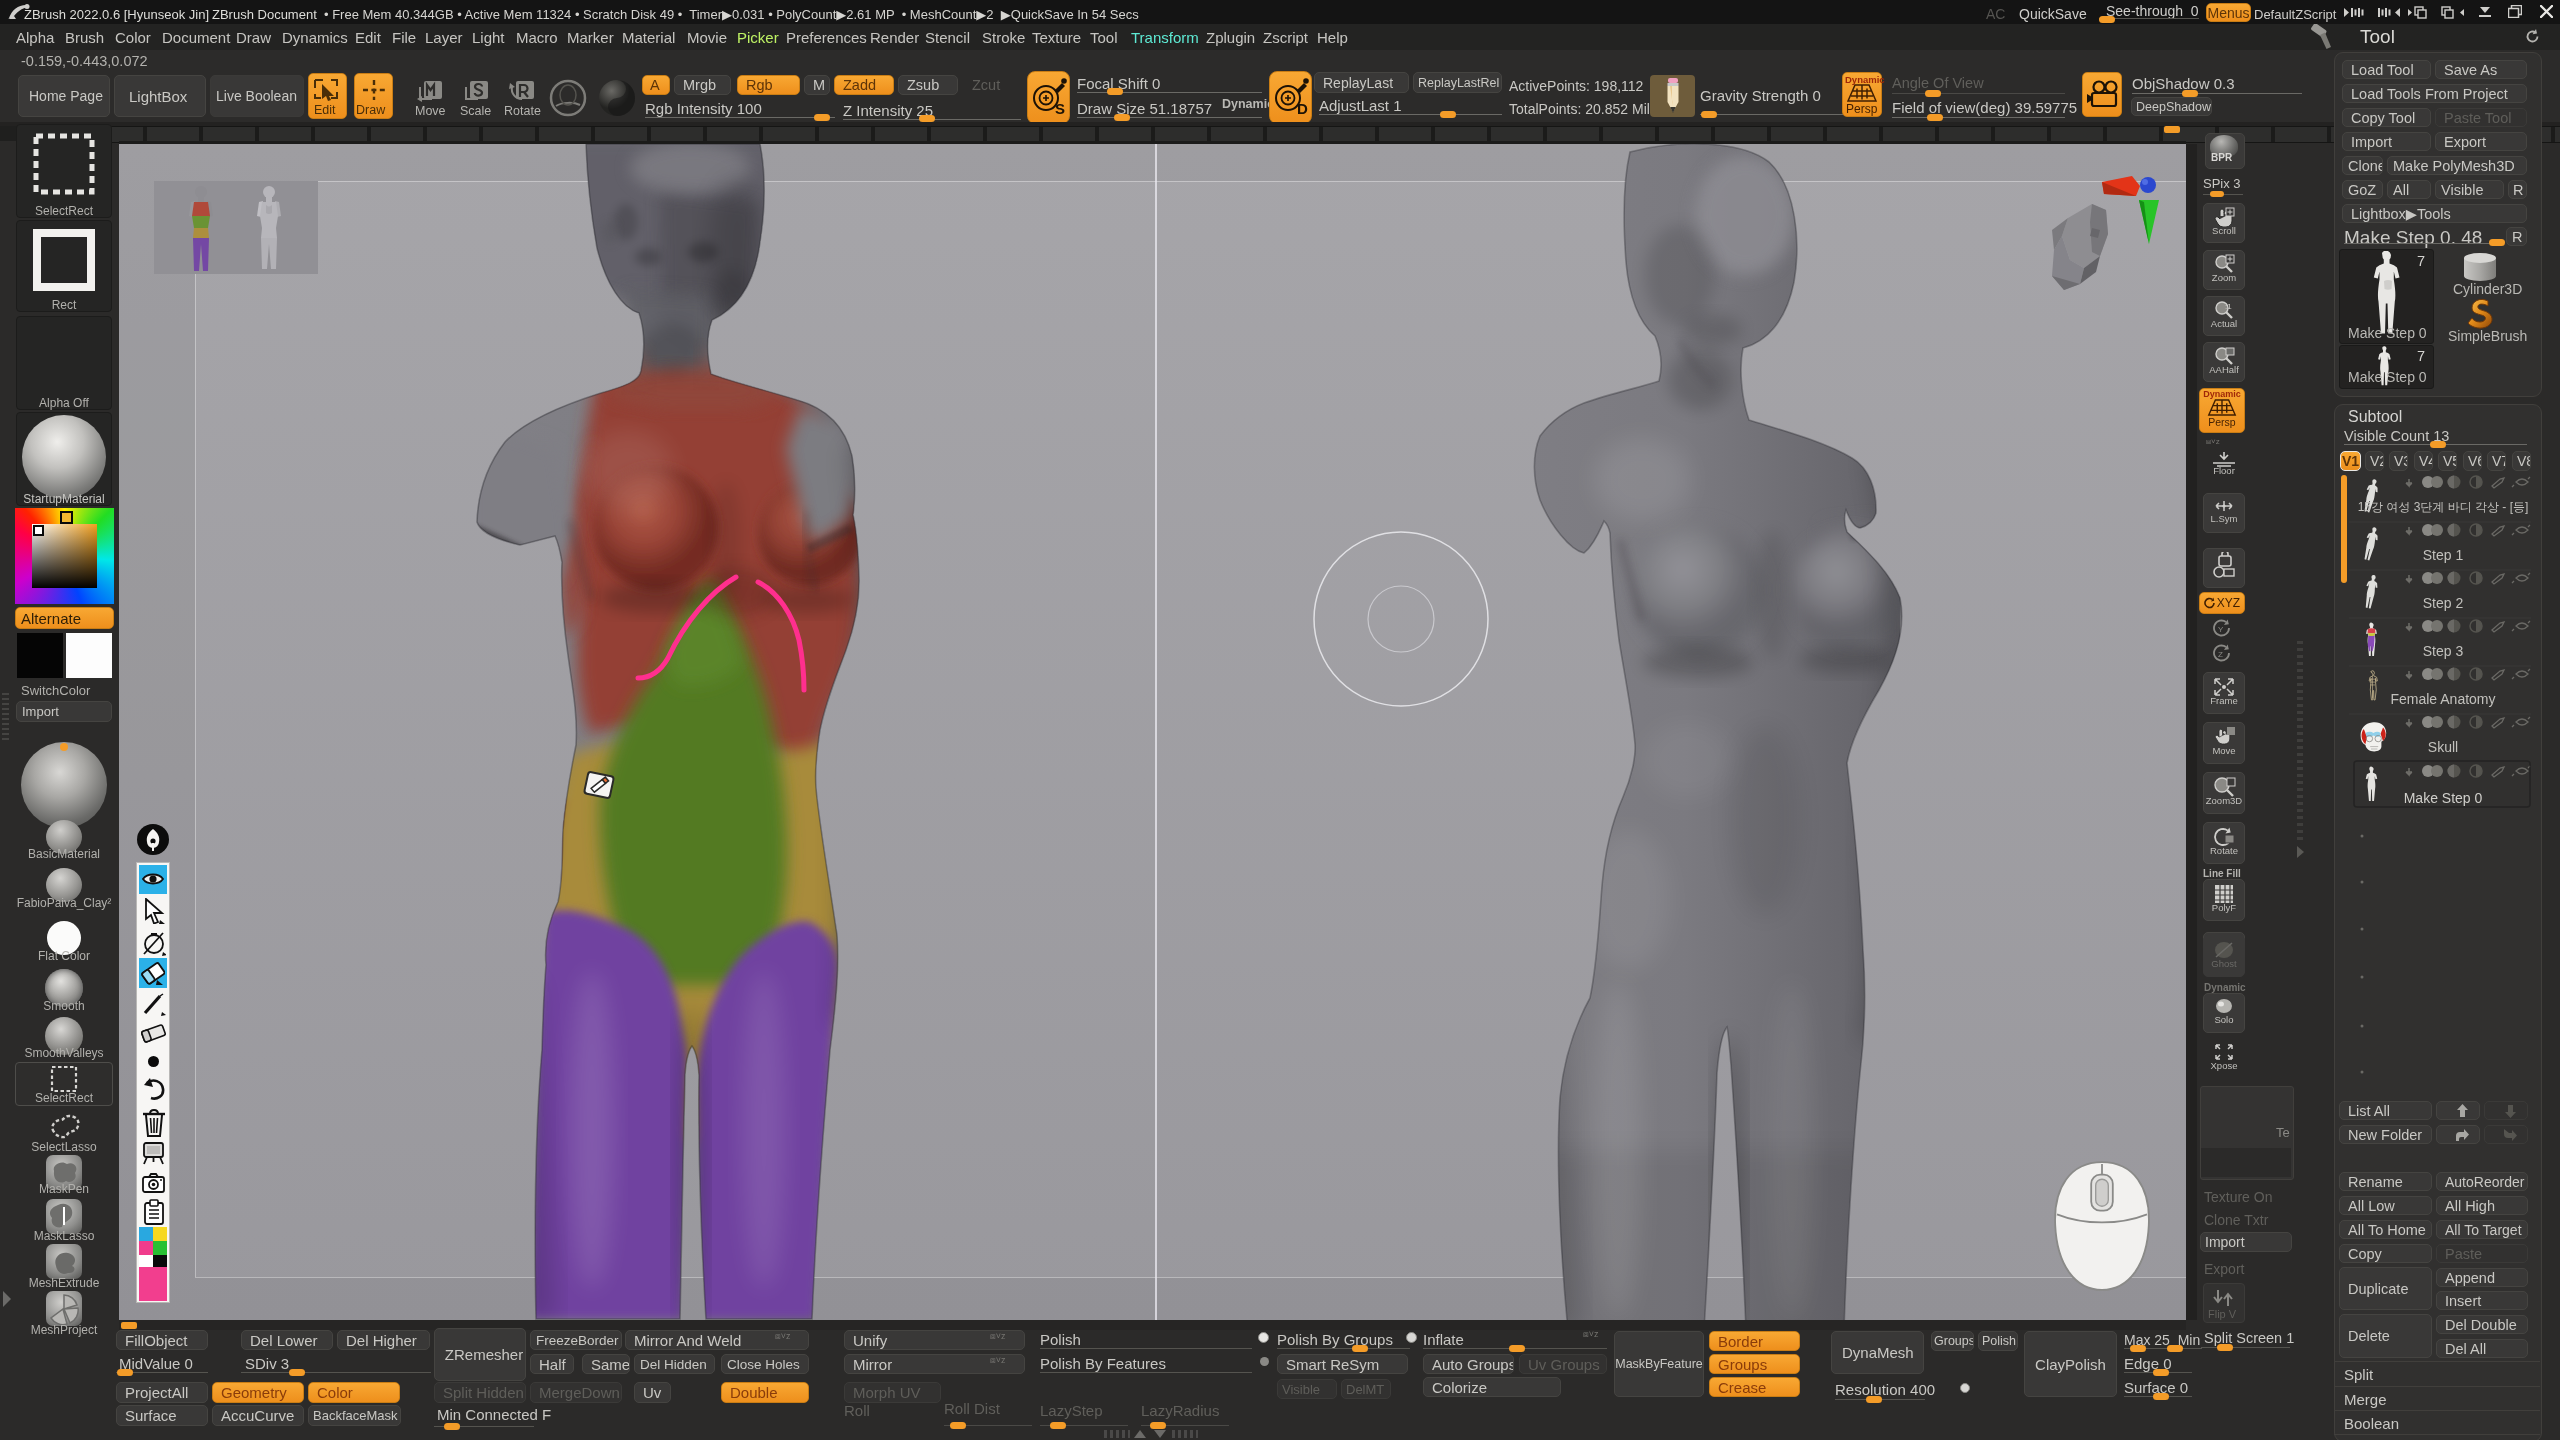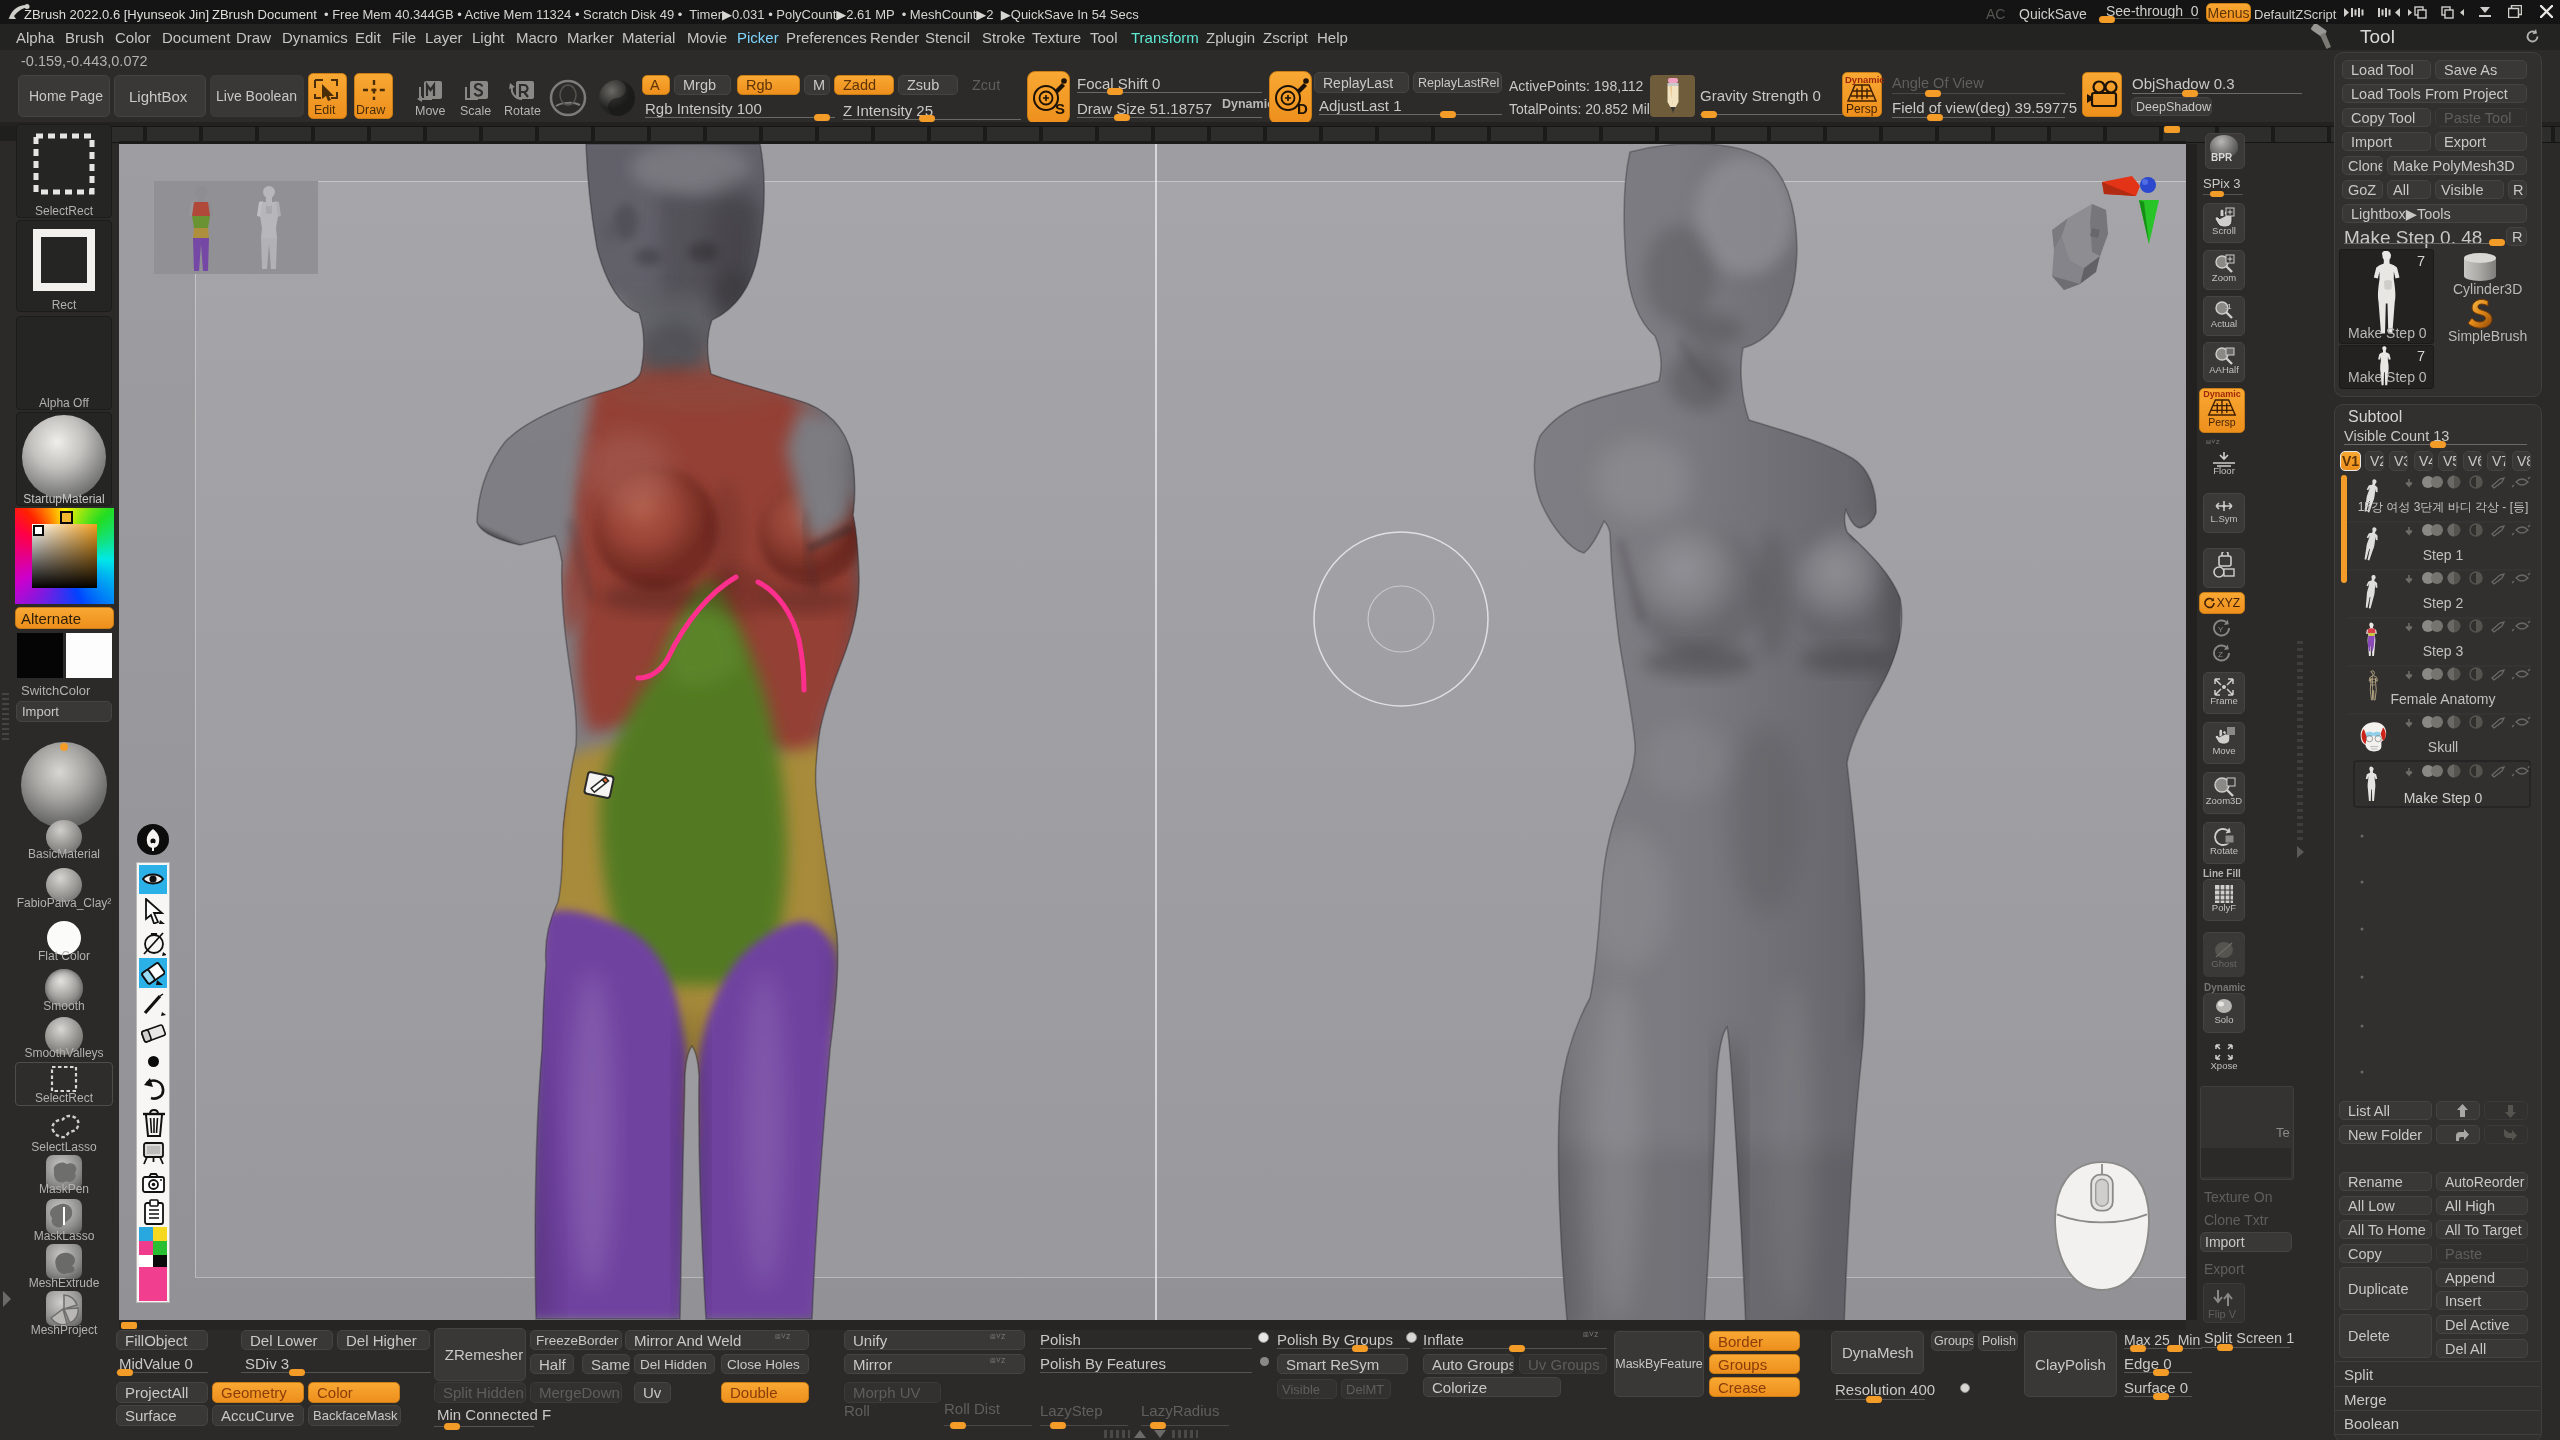--- a/index.html
+++ b/index.html
@@ -88,21 +88,21 @@
 <div class="lbl" style="left:236px;top:29px;color:#c6c5c1;">Draw</div>
 <div class="lbl" style="left:282px;top:29px;color:#c6c5c1;">Dynamics</div>
 <div class="lbl" style="left:355px;top:29px;color:#c6c5c1;">Edit</div>
 <div class="lbl" style="left:392px;top:29px;color:#c6c5c1;">File</div>
 <div class="lbl" style="left:425px;top:29px;color:#c6c5c1;">Layer</div>
 <div class="lbl" style="left:472px;top:29px;color:#c6c5c1;">Light</div>
 <div class="lbl" style="left:516px;top:29px;color:#c6c5c1;">Macro</div>
 <div class="lbl" style="left:567px;top:29px;color:#c6c5c1;">Marker</div>
 <div class="lbl" style="left:622px;top:29px;color:#c6c5c1;">Material</div>
 <div class="lbl" style="left:687px;top:29px;color:#c6c5c1;">Movie</div>
-<div class="lbl" style="left:737px;top:29px;color:#7dd3fc;">Picker</div>
+<div class="lbl" style="left:737px;top:29px;color:#bef264;">Picker</div>
 <div class="lbl" style="left:786px;top:29px;color:#c6c5c1;">Preferences</div>
 <div class="lbl" style="left:870px;top:29px;color:#c6c5c1;">Render</div>
 <div class="lbl" style="left:925px;top:29px;color:#c6c5c1;">Stencil</div>
 <div class="lbl" style="left:982px;top:29px;color:#c6c5c1;">Stroke</div>
 <div class="lbl" style="left:1032px;top:29px;color:#c6c5c1;">Texture</div>
 <div class="lbl" style="left:1090px;top:29px;color:#c6c5c1;">Tool</div>
 <div class="lbl" style="left:1131px;top:29px;color:#5eead4;">Transform</div>
 <div class="lbl" style="left:1206px;top:29px;color:#c6c5c1;">Zplugin</div>
 <div class="lbl" style="left:1263px;top:29px;color:#c6c5c1;">Zscript</div>
 <div class="lbl" style="left:1317px;top:29px;color:#c6c5c1;">Help</div>
@@ -971,21 +971,21 @@
 <div class="btn" style="left:2339px;top:1196px;width:93px;height:19px;font-size:14.5px;">All Low</div>
 <div class="btn" style="left:2436px;top:1196px;width:92px;height:19px;font-size:14.5px;">All High</div>
 <div class="btn" style="left:2339px;top:1220px;width:93px;height:19px;font-size:14.5px;">All To Home</div>
 <div class="btn" style="left:2436px;top:1220px;width:92px;height:19px;font-size:14px;">All To Target</div>
 <div class="btn" style="left:2339px;top:1244px;width:93px;height:19px;font-size:14.5px;">Copy</div>
 <div class="btn dimb" style="left:2436px;top:1244px;width:92px;height:19px;font-size:14.5px;">Paste</div>
 <div class="btn" style="left:2339px;top:1267px;width:93px;height:43px;font-size:14.5px;">Duplicate</div>
 <div class="btn" style="left:2436px;top:1268px;width:92px;height:19px;font-size:14.5px;">Append</div>
 <div class="btn" style="left:2436px;top:1291px;width:92px;height:19px;font-size:14.5px;">Insert</div>
 <div class="btn" style="left:2339px;top:1314px;width:93px;height:44px;font-size:14.5px;">Delete</div>
-<div class="btn" style="left:2436px;top:1315px;width:92px;height:19px;font-size:14.5px;">Del Active</div>
+<div class="btn" style="left:2436px;top:1315px;width:92px;height:19px;font-size:14.5px;">Del Double</div>
 <div class="btn" style="left:2436px;top:1339px;width:92px;height:19px;font-size:14.5px;">Del All</div>
 <div class="abs" style="left:2334px;top:1361px;width:206px;height:1px;background:#413f3c;"></div>
 <div class="lbl" style="left:2344px;top:1366px;font-size:15px;">Split</div>
 <div class="abs" style="left:2334px;top:1386px;width:206px;height:1px;background:#413f3c;"></div>
 <div class="lbl" style="left:2344px;top:1391px;font-size:15px;">Merge</div>
 <div class="abs" style="left:2334px;top:1410px;width:206px;height:1px;background:#413f3c;"></div>
 <div class="lbl" style="left:2344px;top:1415px;font-size:15px;">Boolean</div>
 <div class="abs" style="left:2334px;top:1434px;width:206px;height:1px;background:#413f3c;"></div>
 </div>
 

